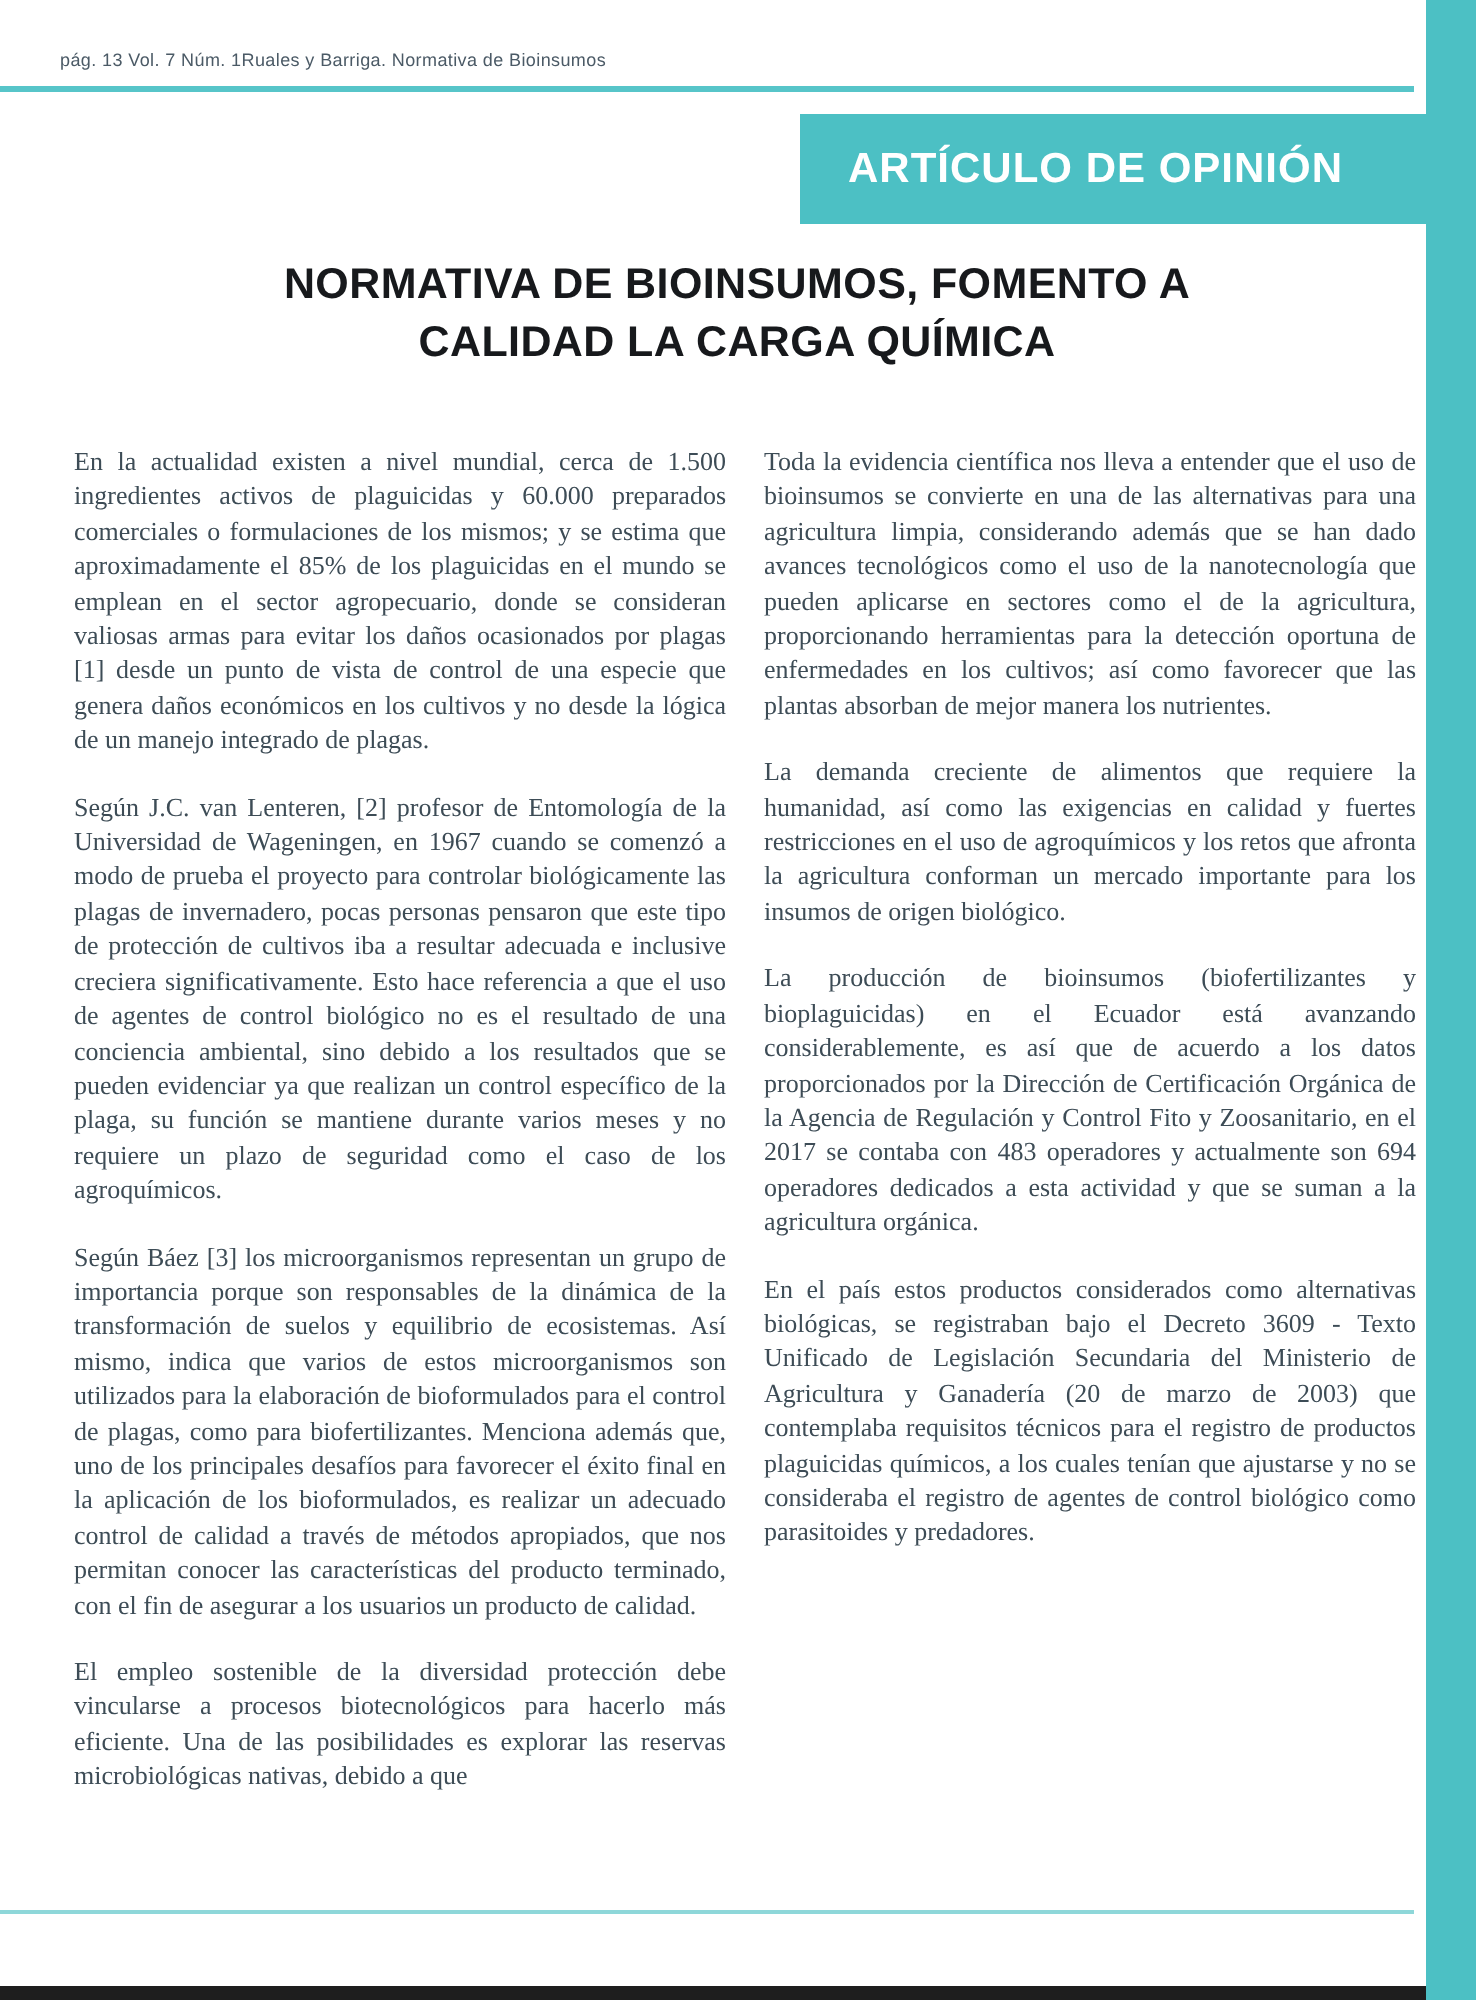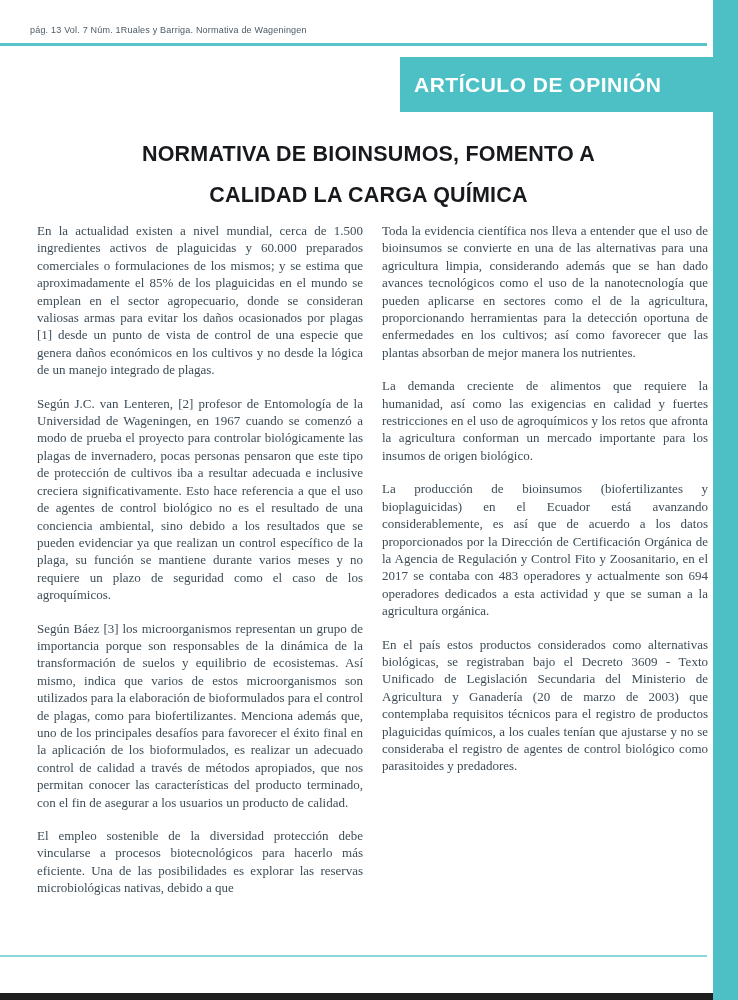--- a/index.html
+++ b/index.html
@@ -61,21 +61,21 @@
   
   .banner {
     position: absolute;
     top: 57px;
     left: 400px;
     width: 338px;
     height: 55px;
     background: #4cc0c4;
     display: flex;
     align-items: center;
-    padding-left: 14px;
+    padding-left: 24px;
     box-sizing: border-box;
   }
   .banner-label {
     color: #ffffff;
     font-weight: bold;
     font-size: 21px;
     letter-spacing: 0.5px;
     white-space: nowrap;
   }
 
@@ -86,21 +86,21 @@
     left: 30px;
     width: 677px;
     text-align: center;
     color: #17191c;
     font-weight: bold;
     font-size: 21.5px;
     line-height: 29px;
     letter-spacing: 0.2px;
     margin: 0;
   }
-  .article-title span { display: block; margin-top: 12px; }
+  .article-title span { display: block; }
 
   
   .columns {
     position: absolute;
     top: 206px;
     left: 37px;
     width: 671px;
     display: flex;
     gap: 19px;
     font-family: "Liberation Serif", serif;
@@ -139,21 +139,21 @@
 </style>
 </head>
 <body>
 
 <div class="page">
 
   <div class="side-bar"></div>
 
   <div class="header-row">
     <span>pág. 13 Vol. 7 Núm. 1</span>
-    <span>Ruales y Barriga. Normativa de Wageningen</span>
+    <span>Ruales y Barriga. Normativa de Bioinsumos</span>
   </div>
   <div class="header-rule"></div>
 
   <div class="banner">
     <span class="banner-label">ARTÍCULO DE OPINIÓN</span>
   </div>
 
   <h1 class="article-title">
     <span>NORMATIVA DE BIOINSUMOS, FOMENTO A</span>
     <span>CALIDAD LA CARGA QUÍMICA</span>

